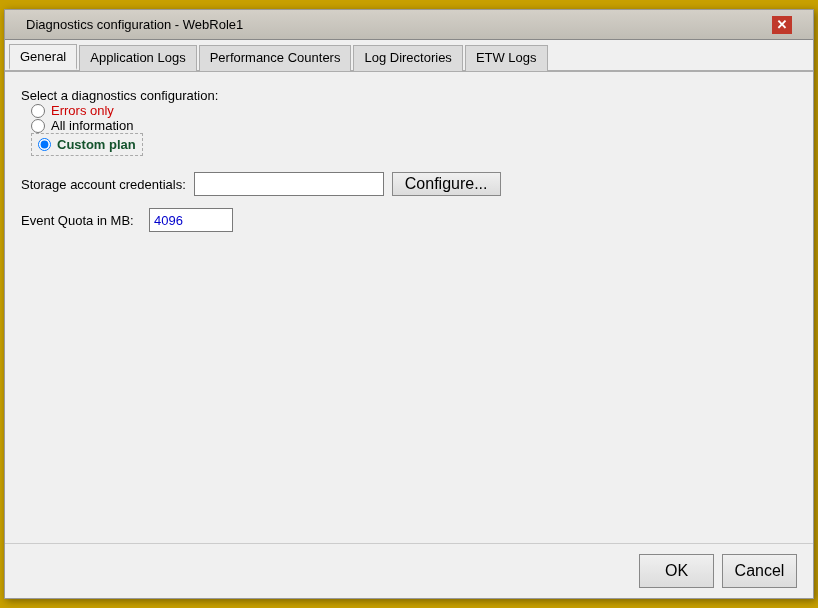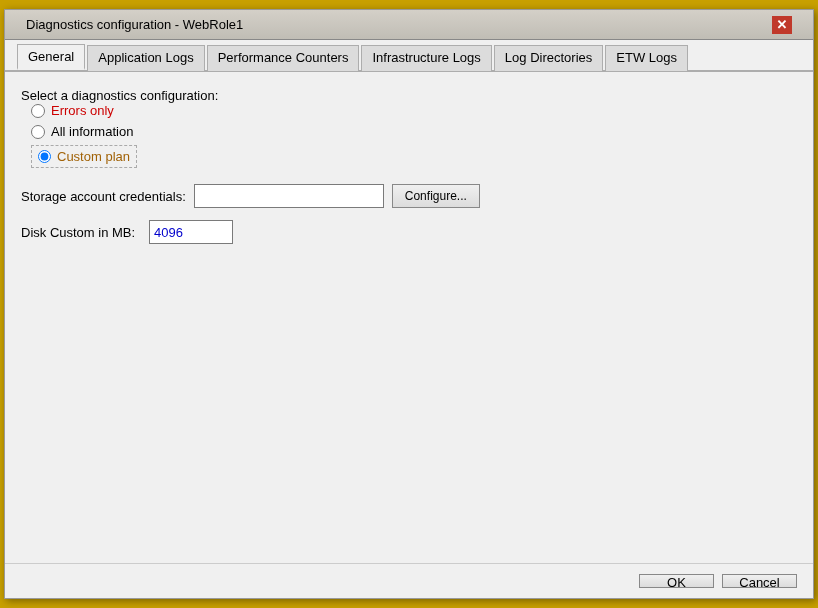--- a/index.html
+++ b/index.html
@@ -59,21 +59,21 @@
       align-items: center;
       justify-content: center;
       font-weight: bold;
     }
 
     .tabs-container {
       display: flex;
       background: #f0f0f0;
       border-bottom: 2px solid #adadad;
       padding-top: 4px;
-      padding-left: 12px;
+      padding-left: 4px;
       flex-shrink: 0;
     }
 
     .tab {
       padding: 4px 10px;
       border: 1px solid #adadad;
       border-bottom: none;
       background: #dcdcdc;
       cursor: pointer;
       margin-right: 2px;
@@ -101,21 +101,20 @@
     }
 
     .section-label {
       color: #000;
       font-size: 13px;
     }
 
     .radio-group {
       display: flex;
       flex-direction: column;
-      gap: 6px;
       margin-left: 10px;
       margin-bottom: 16px;
     }
 
     .radio-item {
       display: flex;
       align-items: center;
       gap: 6px;
     }
 
@@ -171,21 +170,21 @@
       outline: none;
     }
 
     .configure-button {
       height: 24px;
       padding: 2px 12px;
       border: 1px solid #888;
       background: linear-gradient(to bottom, #f0f0f0, #dcdcdc);
       cursor: pointer;
       color: #000;
-      font-size: 12px;
+      font-size: 16px;
     }
 
     .disk-quota-row {
       display: flex;
       align-items: center;
       gap: 8px;
     }
 
     .disk-quota-label {
       color: #000;
@@ -208,25 +207,25 @@
       justify-content: flex-end;
       gap: 8px;
       padding: 10px 16px;
       border-top: 1px solid #ccc;
       background: #f0f0f0;
       flex-shrink: 0;
     }
 
     .dialog-button {
       width: 75px;
-      height: 14px;
+      height: 34px;
       border: 1px solid #888;
       background: linear-gradient(to bottom, #f0f0f0, #dcdcdc);
       cursor: pointer;
-      font-size: 13px;
+      font-size: 16px;
       color: #000;
     }
 
     .spacer {
       flex: 1;
     }
   </style>
 </head>
 <body>
 
@@ -243,23 +242,20 @@
     <div class="tab active">
       <span>General</span>
     </div>
     <div class="tab">
       <span>Application Logs</span>
     </div>
     <div class="tab">
       <span>Performance Counters</span>
     </div>
     <div class="tab">
-      <span>Infrastructure Logs</span>
-    </div>
-    <div class="tab">
       <span>Log Directories</span>
     </div>
     <div class="tab">
       <span>ETW Logs</span>
     </div>
 
   </div>
 
   <div class="content-area">
     <div class="section-label">Select a diagnostics configuration:</div>
@@ -271,32 +267,32 @@
         <label for="errors-only" class="radio-label" style="color:#cc0000;">Errors only</label>
       </div>
 
       <div class="radio-item">
         <input type="radio" name="diag-config" id="all-info" style="">
         <label for="all-info" class="radio-label black" style="color:#000;">All information</label>
       </div>
 
       <div class="custom-plan-row">
         <input type="radio" name="diag-config" id="custom-plan" checked="" style="">
-        <label for="custom-plan" class="radio-label blue" style="color:#a16207;">Custom plan</label>
+        <label for="custom-plan" class="radio-label blue" style="color:#14532d;font-weight:bold;">Custom plan</label>
       </div>
     </div>
 
     <div class="storage-row">
       <span class="storage-label">Storage account credentials:</span>
       <input type="text" class="storage-input" style="">
       <button class="configure-button">Configure...</button>
     </div>
 
     <div class="disk-quota-row">
-      <span class="disk-quota-label">Disk Custom in MB:</span>
+      <span class="disk-quota-label">Event Quota in MB:</span>
       <input type="text" class="disk-quota-input" value="4096" style="">
     </div>
 
     <div class="spacer"></div>
   </div>
 
   <div class="button-bar">
     <button class="dialog-button">OK</button>
     <button class="dialog-button">Cancel</button>
   </div>

